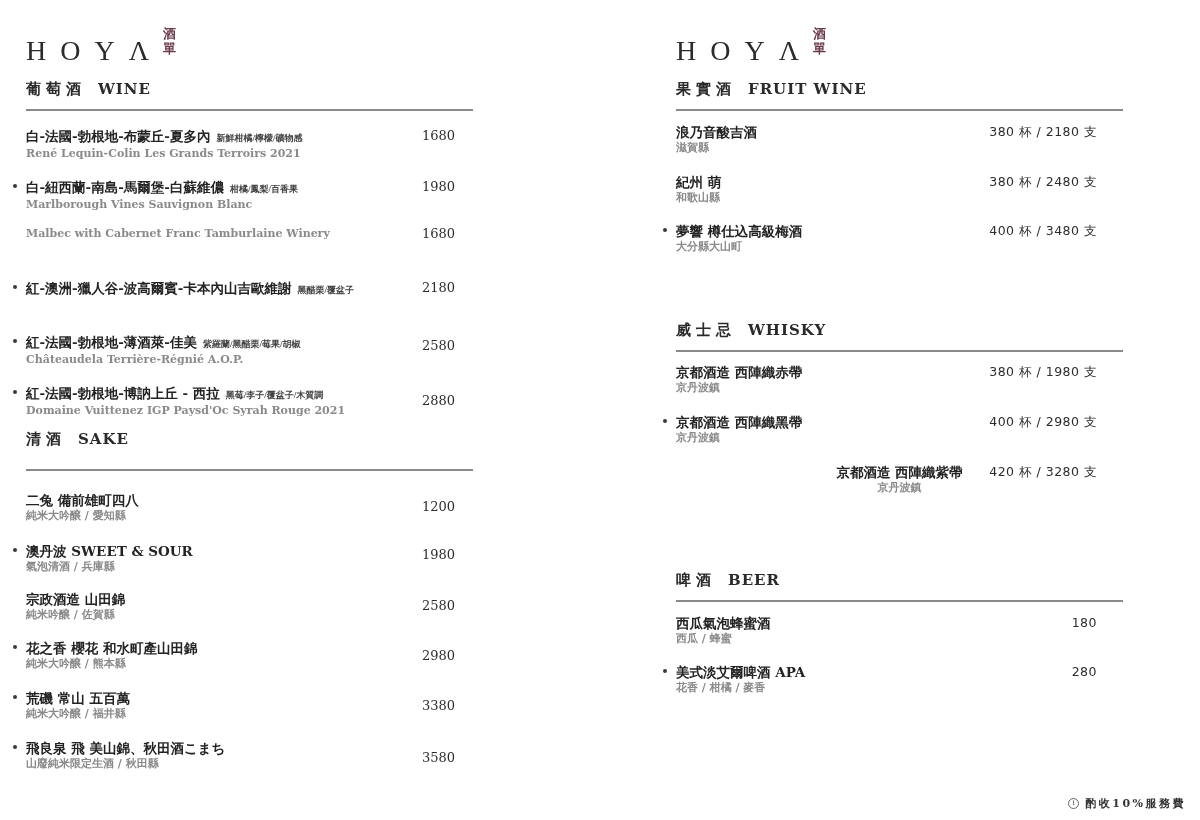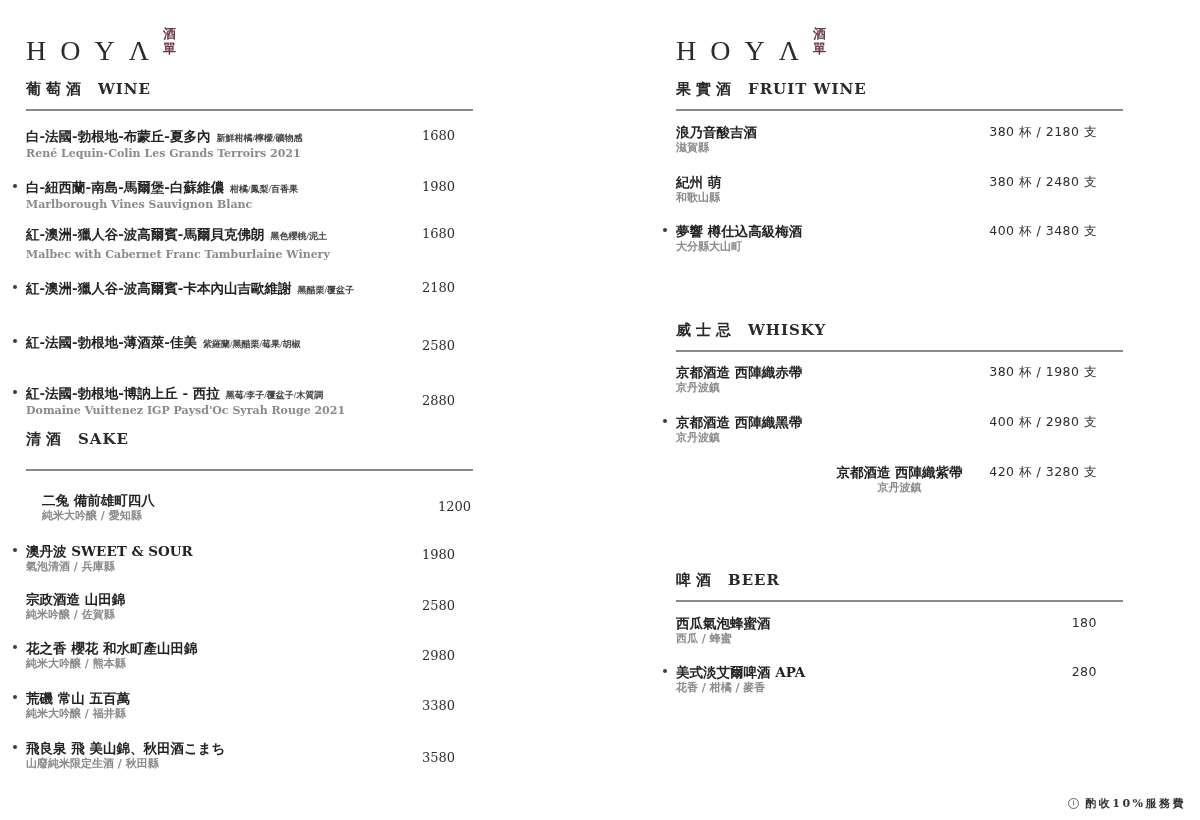--- a/index.html
+++ b/index.html
@@ -71,49 +71,49 @@
     <div class="sub">René Lequin-Colin Les Grands Terroirs 2021</div>
     <span class="price">1680</span>
   </div>
   <div class="item" style="top:177px;">
     <span class="bullet"></span>
     <span class="name"><span>白-紐西蘭-南島-馬爾堡-白蘇維儂</span><span class="notes">柑橘/鳳梨/百香果</span></span>
     <div class="sub">Marlborough Vines Sauvignon Blanc</div>
     <span class="price">1980</span>
   </div>
   <div class="item" style="top:224px;">
-    <span class="name"><span>紅-澳洲-獵人谷-波高爾賓-馬爾貝克佛朗</span><span class="notes">黑色櫻桃/泥土</span></span>
     <div class="sub" style="margin-top:3px;">Malbec with Cabernet Franc Tamburlaine Winery</div>
     <span class="price">1680</span>
   </div>
   <div class="item" style="top:278px;">
     <span class="bullet"></span>
     <span class="name"><span>紅-澳洲-獵人谷-波高爾賓-卡本內山吉歐維謝</span><span class="notes">黑醋栗/覆盆子</span></span>
     <span class="price">2180</span>
   </div>
   <div class="item" style="top:332px;">
     <span class="bullet"></span>
     <span class="name"><span>紅-法國-勃根地-薄酒萊-佳美</span><span class="notes">紫羅蘭/黑醋栗/莓果/胡椒</span></span>
+    <div class="sub">Châteaudela Terrière-Régnié A.O.P.</div>
     <span class="price" style="top:6px;">2580</span>
   </div>
   <div class="item" style="top:383px;">
     <span class="bullet"></span>
     <span class="name"><span>紅-法國-勃根地-博訥上丘 - 西拉</span><span class="notes">黑莓/李子/覆盆子/木質調</span></span>
     <div class="sub">Domaine Vuittenez IGP Paysd'Oc Syrah Rouge 2021</div>
     <span class="price" style="top:10px;">2880</span>
   </div>
 
   <div class="section" style="top:429px;">
     <div class="section-title">
       <span class="zh">清酒</span><span>SAKE</span>
     </div>
     <div class="section-rule" style="margin-top:20px;"></div>
   </div>
 
-  <div class="item" style="top:490px;margin-left:16px;">
+  <div class="item" style="top:490px;">
     <span class="name">二兔 備前雄町四八</span>
     <div class="sub">純米大吟醸 / 愛知縣</div>
     <span class="price" style="top:9px;">1200</span>
   </div>
   <div class="item" style="top:541px;">
     <span class="bullet"></span>
     <span class="name">澳丹波 SWEET &amp; SOUR</span>
     <div class="sub">氣泡清酒 / 兵庫縣</div>
     <span class="price" style="top:6px;">1980</span>
   </div>

